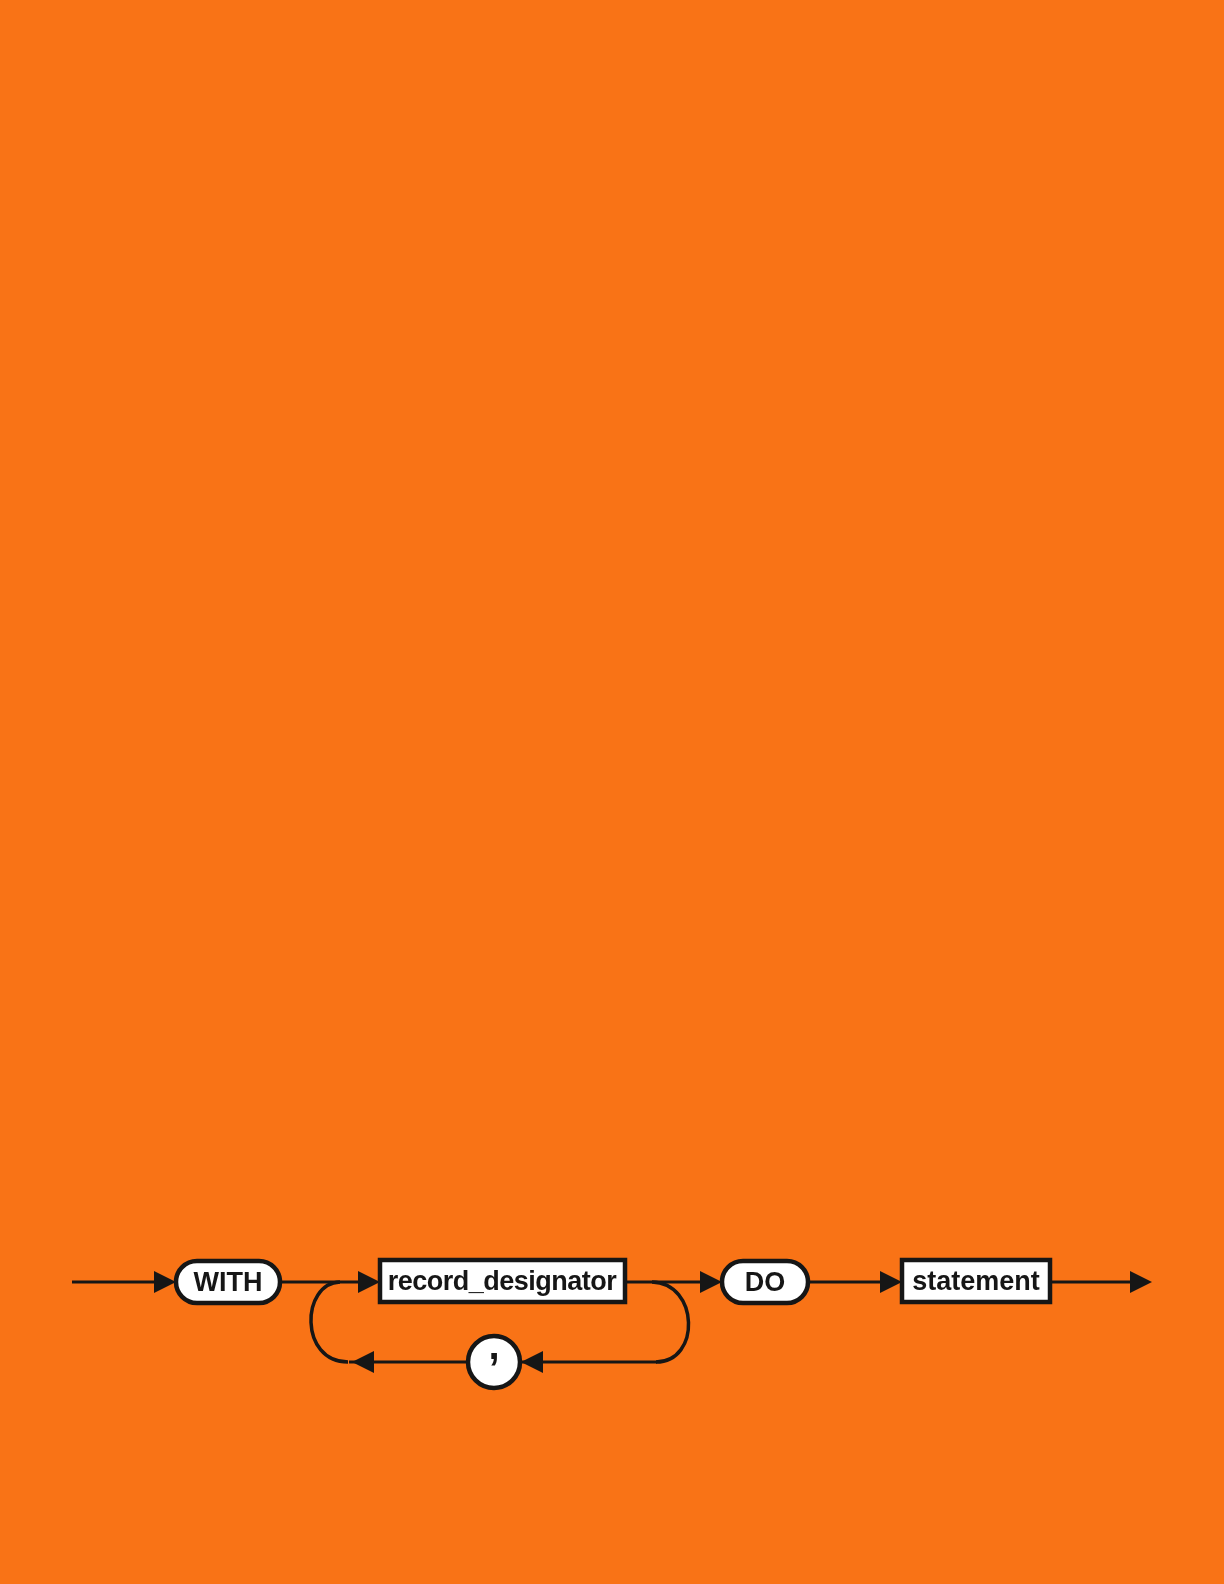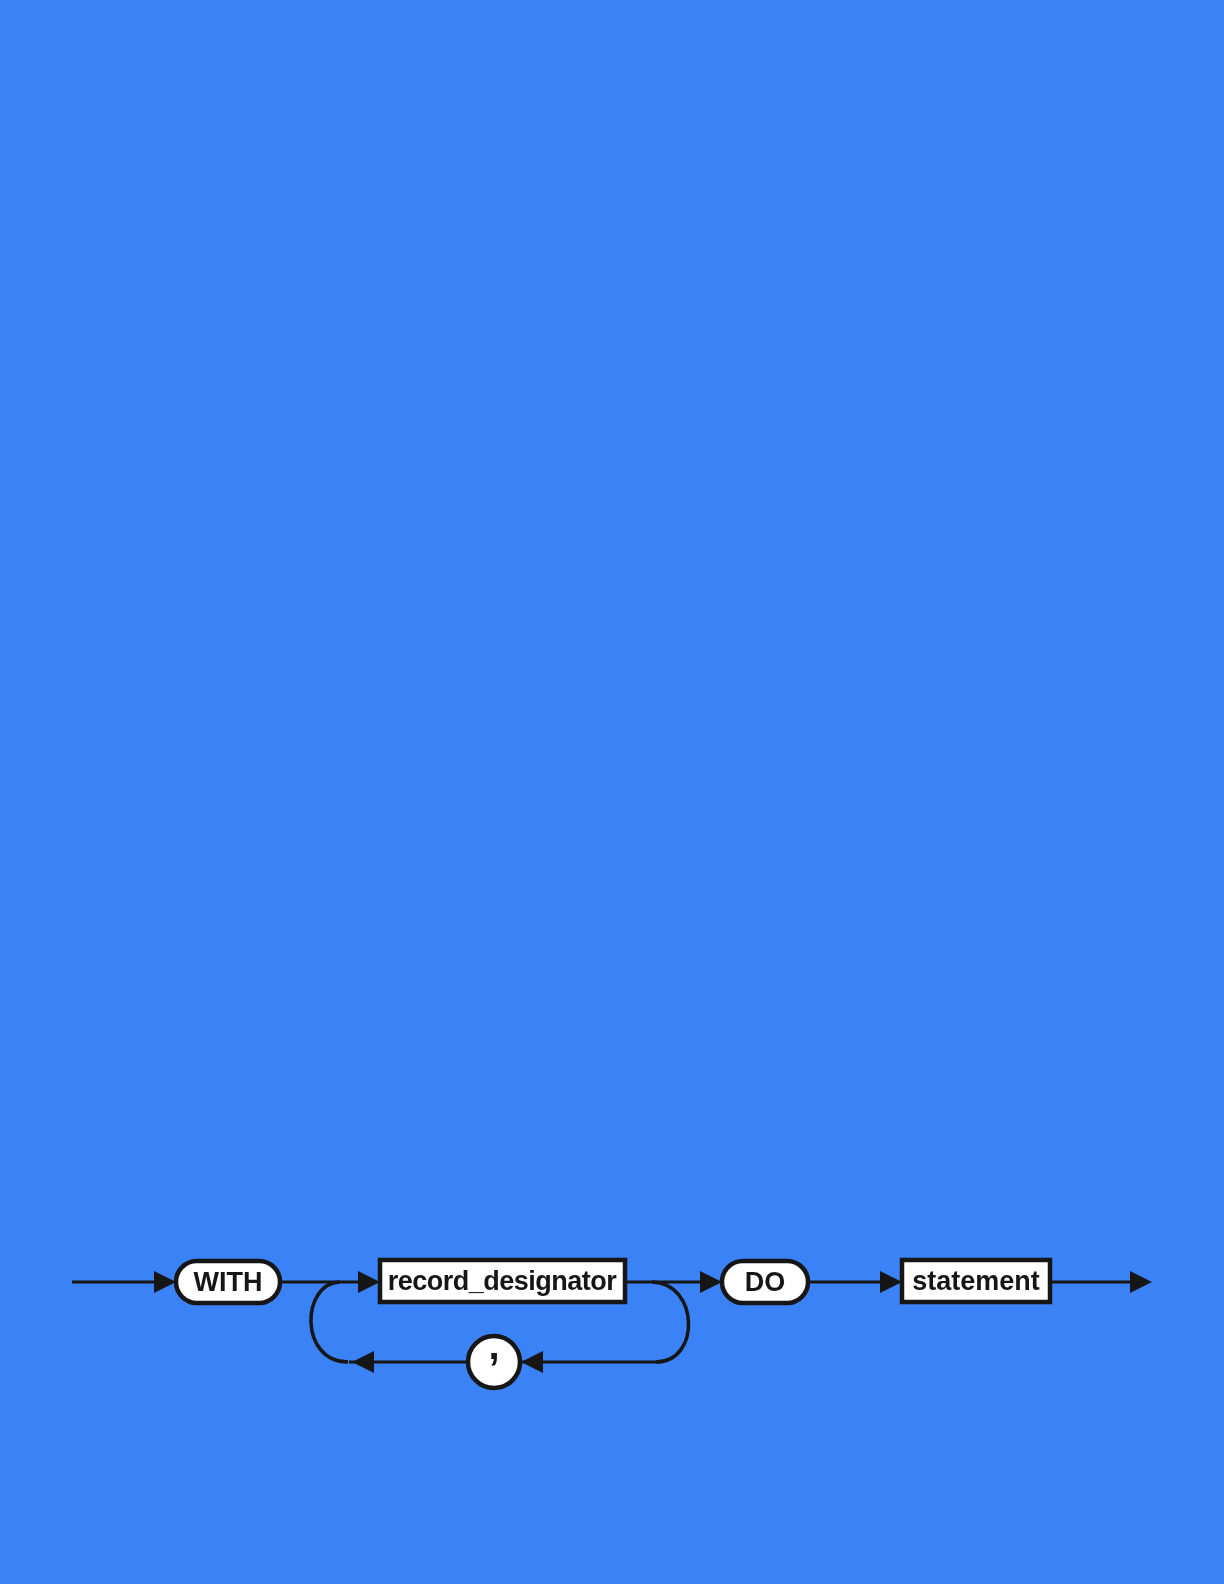--- a/index.html
+++ b/index.html
@@ -4,21 +4,21 @@
 <style>
   html, body {
     margin: 0;
     padding: 0;
     background: #ffffff;
   }
   .page {
     position: relative;
     width: 1224px;
     height: 1584px;
-    background: #3b82f6;
+    background: #f97316;
     overflow: hidden;
   }
   svg.diagram {
     position: absolute;
     left: 0;
     top: 0;
     width: 1224px;
     height: 1584px;
   }
   .node-label {

